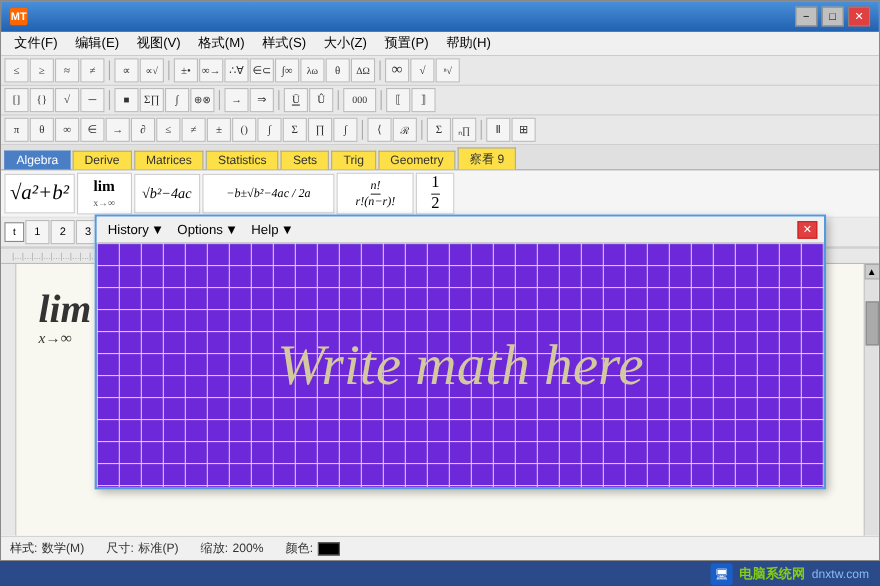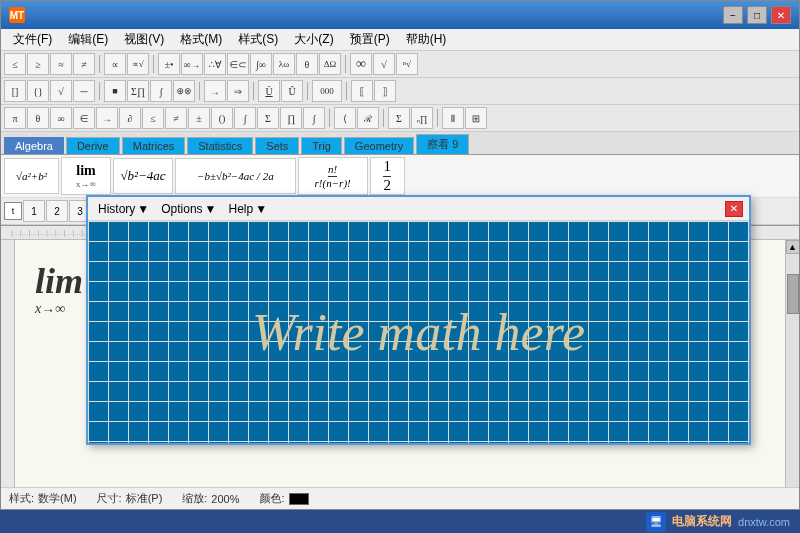--- a/index.html
+++ b/index.html
@@ -128,21 +128,21 @@
       padding: 2px 3px 0 3px;
       background: #e0e0e0;
       border-bottom: 1px solid #999;
     }
     .tab-item {
       padding: 2px 10px;
       font-size: 11px;
       cursor: pointer;
       border: 1px solid #aaa;
       border-bottom: none;
-      background: #0ea5e9;
+      background: #fde047;
       color: #333;
       margin-right: 2px;
     }
     .tab-item.active {
       background: #4a7fc5;
       color: white;
       border-color: #4a7fc5;
     }
 
     
@@ -268,21 +268,21 @@
       cursor: pointer;
       display: flex;
       align-items: center;
       gap: 2px;
       padding: 2px 4px;
       text-align: center;
     }
 
     .hw-canvas {
       flex: 1;
-      background: #0369a1;
+      background: #6d28d9;
       position: relative;
       overflow: hidden;
     }
 
     
     .hw-canvas::before {
       content: '';
       position: absolute;
       inset: 0;
       background-image:
@@ -507,21 +507,21 @@
       <div class="tab-item">Matrices</div>
       <div class="tab-item">Statistics</div>
       <div class="tab-item">Sets</div>
       <div class="tab-item">Trig</div>
       <div class="tab-item">Geometry</div>
       <div class="tab-item">察看 9</div>
     </div>
 
     <div class="template-row">
 
-      <div class="tmpl-btn" style="font-size:11px; min-width:55px; padding:2px 4px;">
+      <div class="tmpl-btn" style="font-size:19px; min-width:55px; padding:2px 4px;">
         <span style="font-family:'Times New Roman', serif; font-style:italic;">√a²+b²</span>
       </div>
 
       <div class="tmpl-btn" style="min-width:50px; flex-direction:column; font-size:14px; height:38px;">
         <span style="font-weight:bold; font-family:'Times New Roman', serif;">lim</span>
         <span style="font-size:9px; color:#555;">x→∞</span>
       </div>
 
       <div class="tmpl-btn" style="min-width:60px; font-size:13px;">
         <span style="font-family:'Times New Roman', serif; font-style:italic;">√b²−4ac</span>
@@ -632,16 +632,16 @@
     </div>
   </div>
 
 </div>
 
 <div class="watermark">
   <div style="display:flex; align-items:center; gap:6px;">
     <div style="width:20px; height:20px; background:#1a5fc8; border-radius:3px; display:flex; align-items:center; justify-content:center;">
       <span style="color:white; font-size:10px;">🖥</span>
     </div>
-    <span style="color:#fdba74; font-size:12px; font-weight:bold;text-align:center;">电脑系统网</span>
+    <span style="color:#84cc16; font-size:12px; font-weight:bold;text-align:center;">电脑系统网</span>
     <span style="color:#88bbee; font-size:11px;">dnxtw.com</span>
   </div>
 </div>
 
 </body></html>

